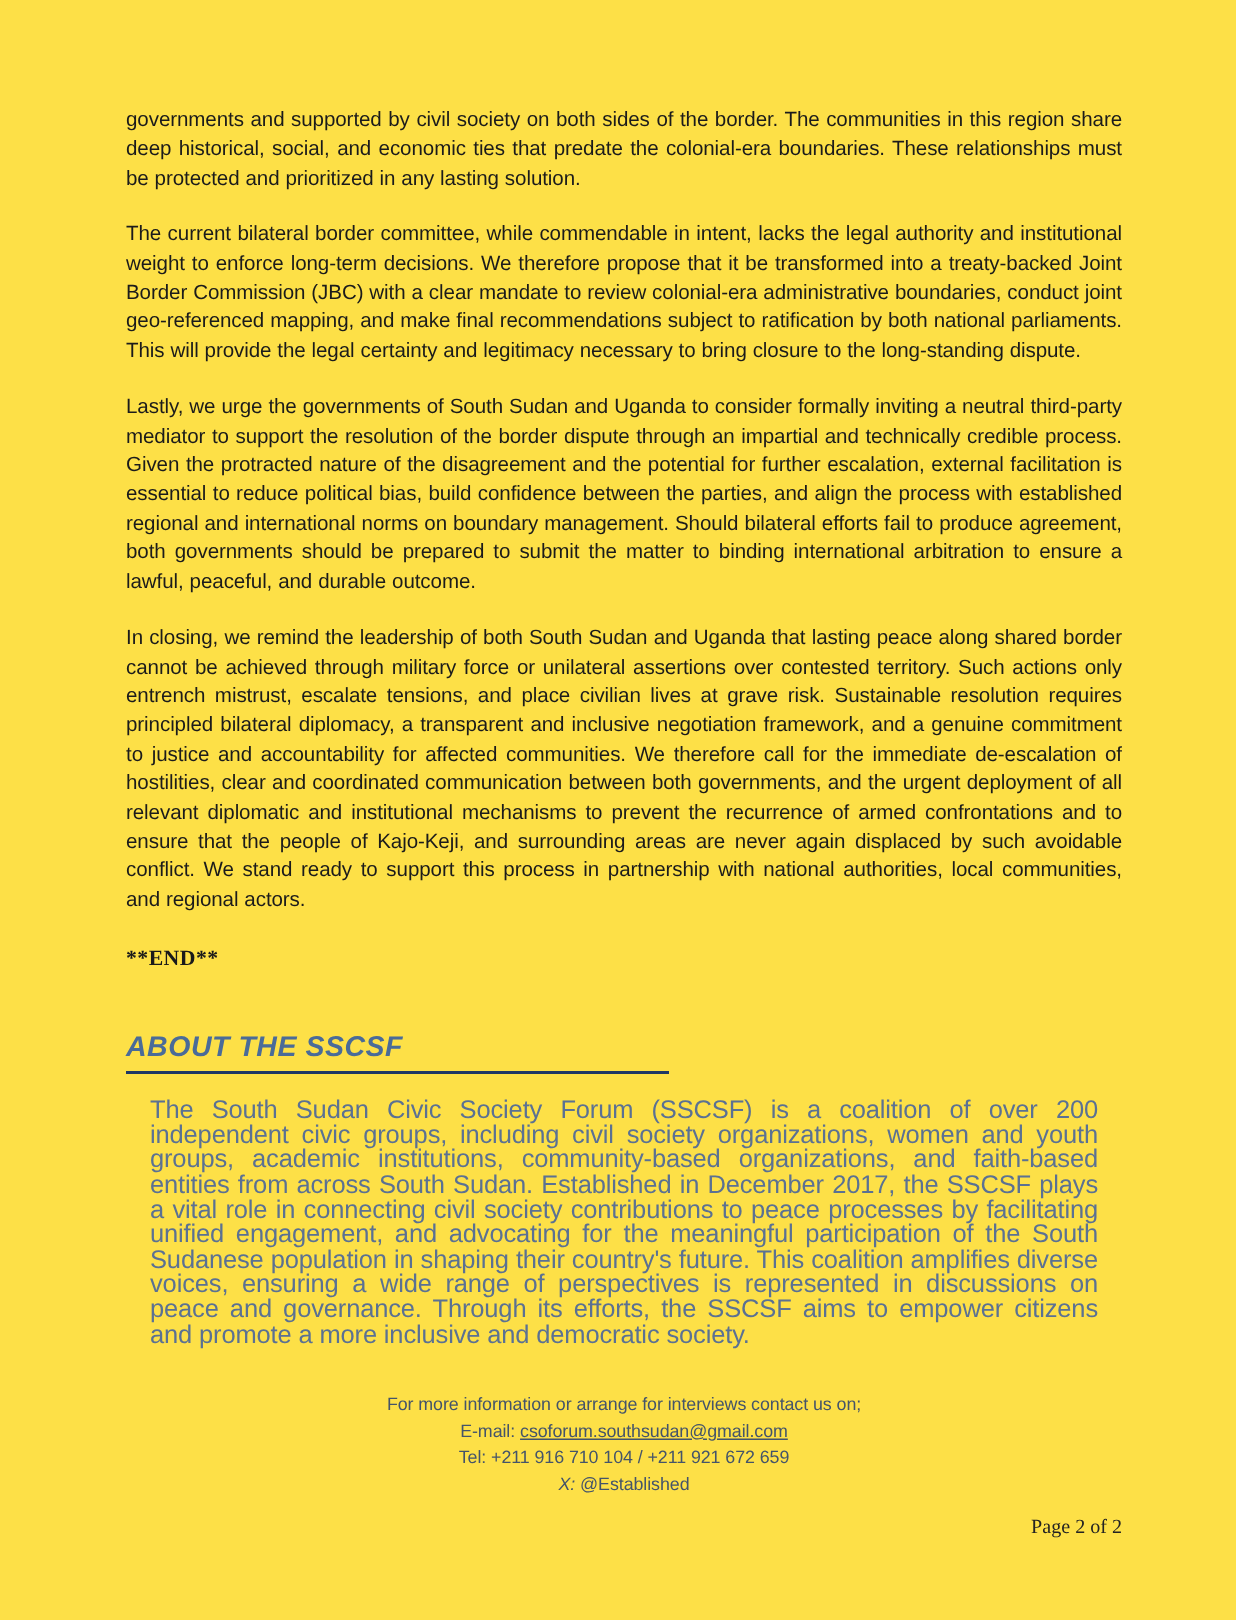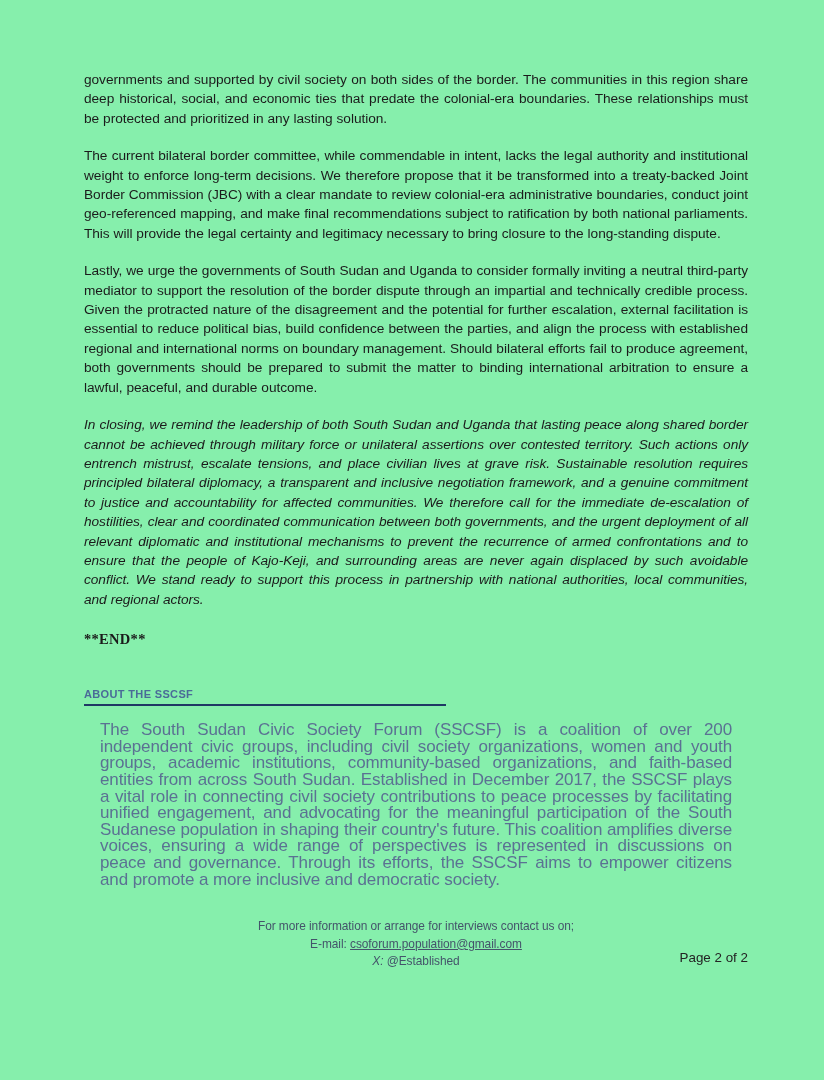--- a/index.html
+++ b/index.html
@@ -27,63 +27,64 @@
         #f2f2f2 0px, #f2f2f2 2px,
         #e3e3e4 2px, #e3e3e4 4px,
         #f4f4f5 4px, #fbfbfb 9px);
   }
 
   .page {
     position: absolute;
     top: 0; left: 0;
     width: 824px;
     height: 1080px;
-    background: #86efac;
+    background: #fde047;
   }
 
   .content {
     position: absolute;
     left: 84px;
     top: 70px;
     width: 664px;
   }
 
   
   p.body-para {
     margin: 0 0 18px 0;
     font-size: 13.7px;
     line-height: 19.4px;
     color: #1b1b1b;
     text-align: justify;
     letter-spacing: -0.05px;
     word-spacing: 0.2px;
   }
-  p.body-para:last-of-type { margin-bottom: 0; font-style: italic; }
+  p.body-para:last-of-type { margin-bottom: 0; }
 
   
   .end-marker {
     margin-top: 22px;
     text-align: left;
     font-family: "Liberation Serif", serif;
     font-weight: bold;
     font-size: 14.5px;
     color: #1a1a1a;
     letter-spacing: 0.3px;
   }
 
   
   .about-block {
     margin-top: 40px;
   }
   .about-heading {
-    font-size: 11px;
+    font-size: 19px;
     font-weight: bold;
     color: #4a6b98;
     letter-spacing: 0.35px;
     padding-bottom: 4px;
+    font-style: italic;
   }
   .about-rule {
     width: 362px;
     height: 2px;
     background: #1f3864;
     margin-bottom: 13px;
   }
   p.about-para {
     margin: 16px;
     font-size: 17px;
@@ -108,24 +109,25 @@
     text-decoration: underline;
   }
   .contact-x-label {
     font-style: italic;
   }
 
   
   .page-footer {
     position: absolute;
     right: 76px;
-    top: 950px;
+    top: 1010px;
     font-size: 13.4px;
     color: #232323;
     text-align: right;
+    font-family: Liberation Serif, serif;
   }
 </style>
 </head>
 <body>
 
 <div class="scan-edge-top"></div>
 
 <div class="page">
 
   <div class="content">
@@ -138,21 +140,22 @@
     <div class="end-marker">**END**</div>
 
     <div class="about-block">
       <div class="about-heading">ABOUT THE SSCSF</div>
       <div class="about-rule"></div>
       <p class="about-para">The South Sudan Civic Society Forum (SSCSF) is a coalition of over 200 independent civic groups, including civil society organizations, women and youth groups, academic institutions, community-based organizations, and faith-based entities from across South Sudan. Established in December 2017, the SSCSF plays a vital role in connecting civil society contributions to peace processes by facilitating unified engagement, and advocating for the meaningful participation of the South Sudanese population in shaping their country's future. This coalition amplifies diverse voices, ensuring a wide range of perspectives is represented in discussions on peace and governance. Through its efforts, the SSCSF aims to empower citizens and promote a more inclusive and democratic society.</p>
     </div>
 
     <div class="contact-block">
       <span class="contact-line">For more information or arrange for interviews contact us on;</span>
-      <span class="contact-line"><span>E-mail:</span> <a class="contact-email" href="#">csoforum.population@gmail.com</a></span>
+      <span class="contact-line"><span>E-mail:</span> <a class="contact-email" href="#">csoforum.southsudan@gmail.com</a></span>
+      <span class="contact-line">Tel: +211 916 710 104 / +211 921 672 659</span>
       <span class="contact-line"><span class="contact-x-label">X:</span> <span>@Established</span></span>
     </div>
 
   </div>
 
   <div class="page-footer">Page 2 of 2</div>
 
 </div>
 
 </body></html>

